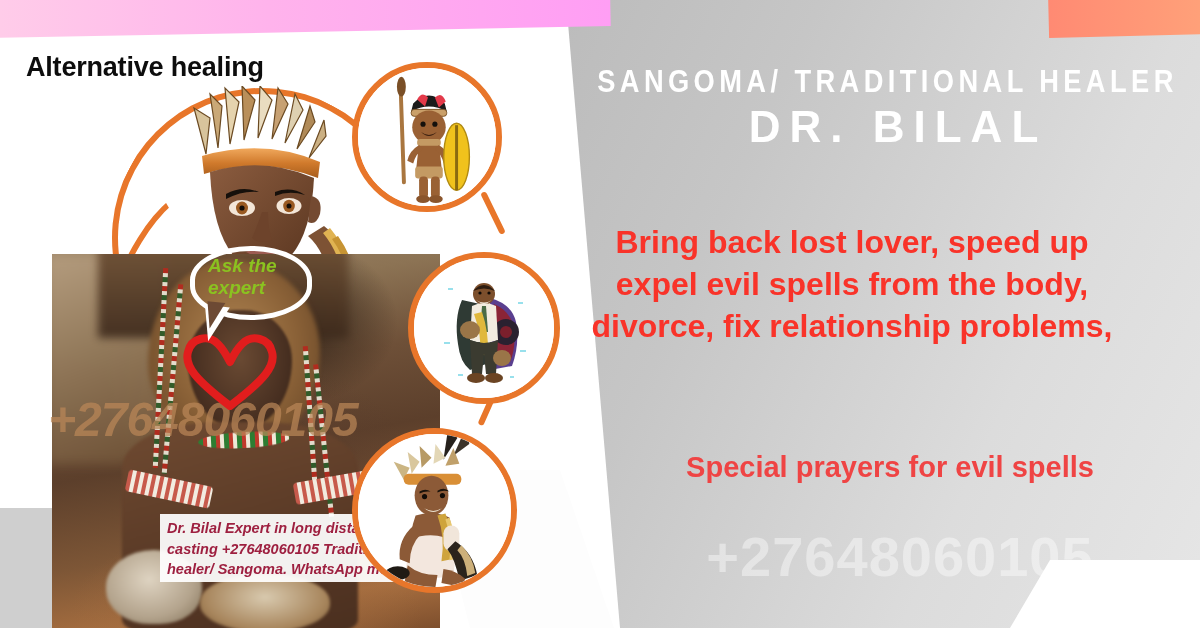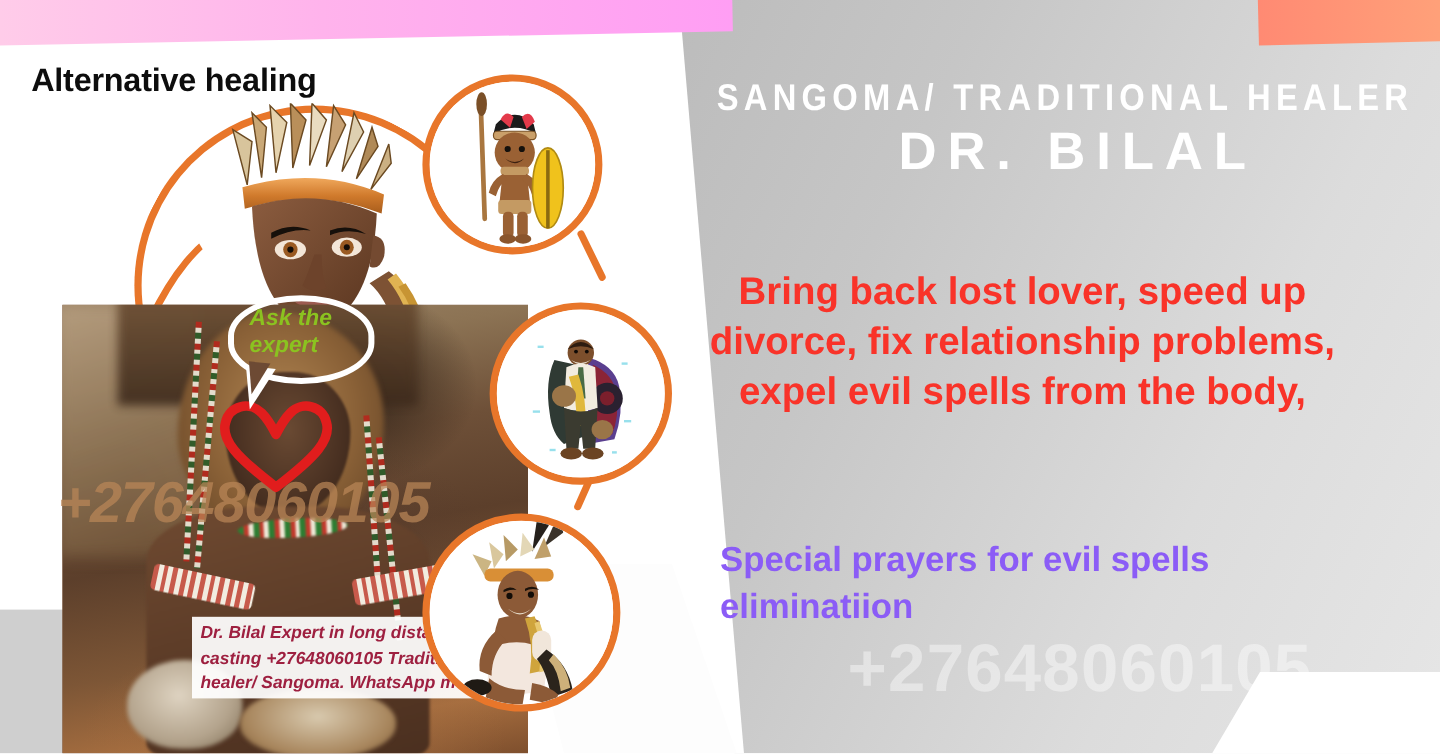--- a/index.html
+++ b/index.html
@@ -298,24 +298,24 @@
     position:absolute; left:532px; top:222px; width:640px;
     text-align:center;
     font-size:32px;
     font-weight:bold;
     color:#f93329;
     line-height:1.31;
     z-index:40;
   }
   .blackblock {
     position:absolute; left:600px; top:448px; width:580px;
-    text-align:left;
+    text-align:center;
     font-size:29px;
     font-weight:bold;
-    color:#8b5cf6;
+    color:#ef4444;
     line-height:1.36;
     z-index:40;
   }
   .bigwatermark {
     position:absolute; left:600px; top:524px; width:600px;
     text-align:center;
     font-size:56px;
     font-weight:bold;
     color:rgba(255,255,255,.42);
     letter-spacing:1px;
@@ -552,24 +552,23 @@
 
       <ellipse cx="40" cy="140" rx="12" ry="7" fill="#1f1a14"></ellipse>
     </svg>
   </div>
 
   <div class="kicker">SANGOMA/ TRADITIONAL HEALER</div>
   <div class="drname">DR. BILAL</div>
 
   <div class="redblock">
     <div>Bring back lost lover, speed up</div>
+    <div>expel evil spells from the body,</div>
     <div>divorce, fix relationship problems,</div>
-    <div>expel evil spells from the body,</div>
   </div>
 
   <div class="blackblock">
     <div>Special prayers for  evil spells</div>
-    <div>eliminatiion</div>
   </div>
 
   <div class="bigwatermark">+27648060105</div>
 
 </div>
 
 </body></html>

